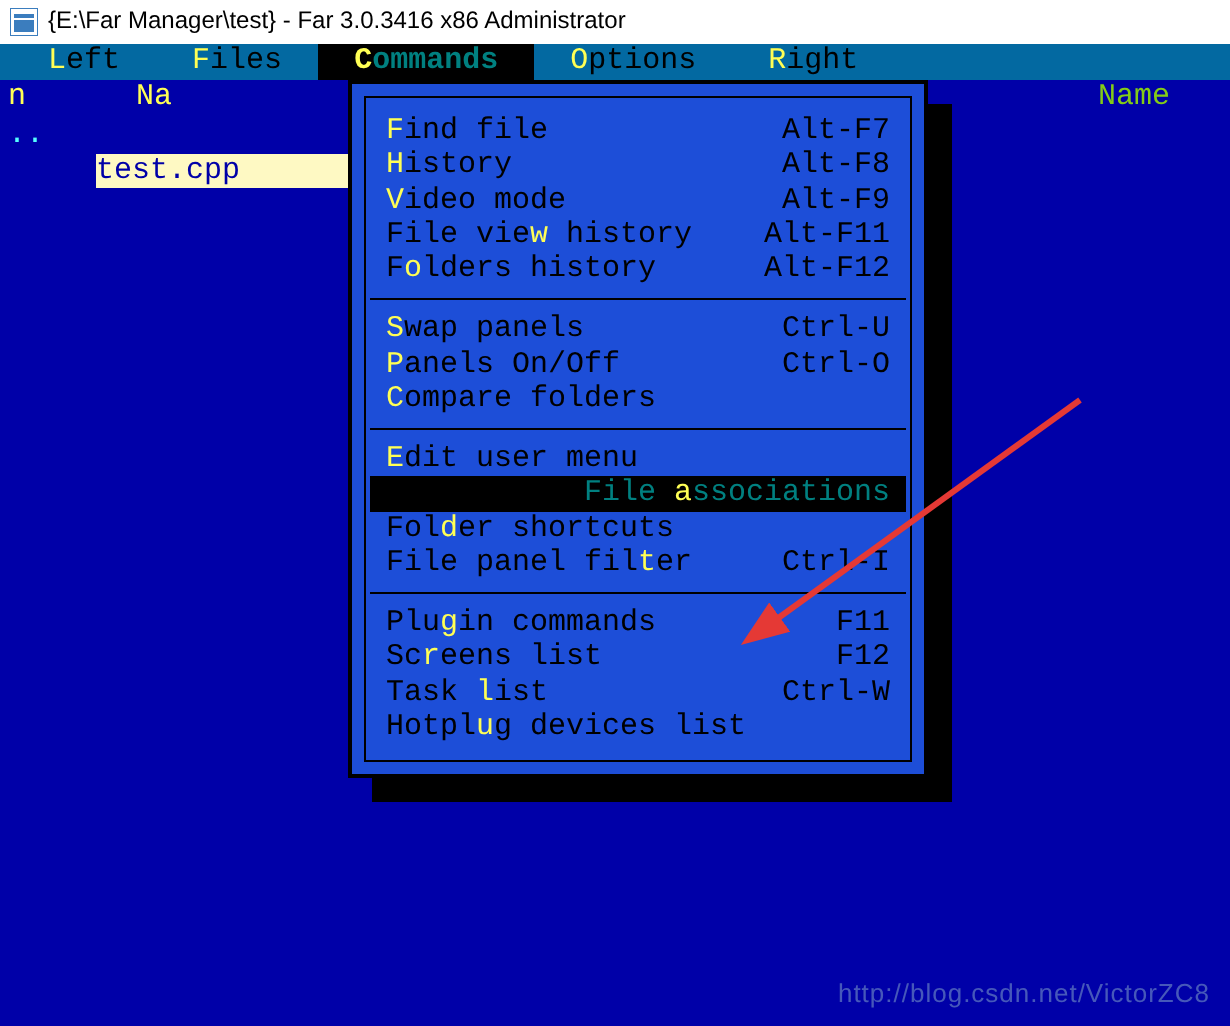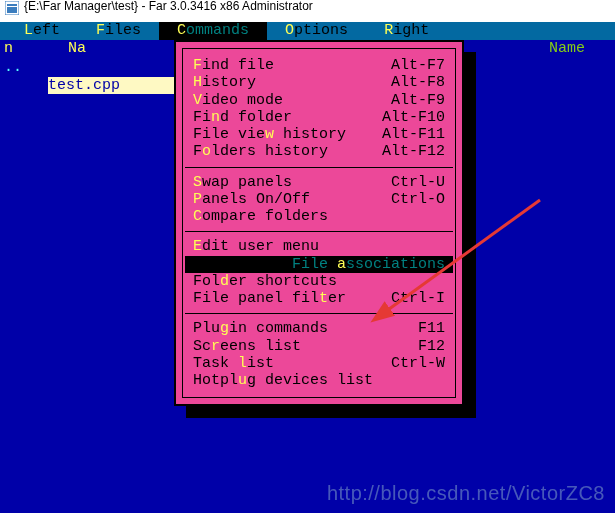--- a/index.html
+++ b/index.html
@@ -11,21 +11,21 @@
     width: 615px;
     height: 513px;
     overflow: hidden;
     position: relative;
   }
   .titlebar {
     background: #fff;
     color: #000;
     height: 22px;
     display: flex;
-    align-items: flex-start;
+    align-items: center;
     font-family: Tahoma, sans-serif;
     font-size: 12px;
     padding-left: 4px;
   }
   .titlebar .icon {
     width: 16px; height: 16px; margin-right: 4px;
     display: inline-flex; align-items: center; justify-content: center;
     color: #0288d1;
   }
   .menubar {
@@ -37,20 +37,21 @@
     padding: 0 6px;
   }
   .menubar .menu-item {
     padding: 0 18px;
     color: #000;
   }
   .menubar .menu-item .hl { color: #ffff55; }
   .menubar .menu-item.active {
     background: #000;
     color: #008080;
+    font-weight: bold;
   }
   .menubar .menu-item.active .hl { color: #ffff55; }
   .panels {
     display: flex;
     background: #0000a8;
     height: calc(513px - 22px - 18px);
   }
   .panel {
     flex: 1;
     position: relative;
@@ -77,21 +78,21 @@
     color: #0000a8;
     padding-right: 60px;
     margin-left: 44px;
   }
   
   .dropdown {
     position: absolute;
     top: 40px;
     left: 174px;
     width: 290px;
-    background: #ec4899;
+    background: #1d4ed8;
     color: #000;
     border: 2px solid #000;
     box-shadow: 12px 12px 0 #000;
     padding: 2px 0;
   }
   .dd-border {
     border: 1px double #000;
     margin: 4px 6px;
     border-style: double;
     padding: 8px 2px;
@@ -126,21 +127,21 @@
     top: 190px;
     left: 370px;
     pointer-events: none;
   }
   .watermark {
     position: absolute;
     bottom: 8px;
     right: 10px;
     color: rgba(128,160,200,0.55);
     font-family: Arial, sans-serif;
-    font-size: 20px;
+    font-size: 13px;
     letter-spacing: 0.5px;
   }
 </style>
 </head>
 <body>
 
 <div class="titlebar">
   <span class="icon">
     <svg width="14" height="14" viewBox="0 0 14 14">
         <rect x="0" y="0" width="14" height="14" fill="#fff" stroke="#3b7dbe"></rect>
@@ -173,21 +174,20 @@
   <div class="panel"></div>
 </div>
 
 <div class="right-panel-head">Name</div>
 
 <div class="dropdown">
   <div class="dd-border" id="ddbody">
       <div class="dd-item"><span class="lbl"><span class="hl">F</span>ind file</span><span class="hk">Alt-F7</span></div>
       <div class="dd-item"><span class="lbl"><span class="hl">H</span>istory</span><span class="hk">Alt-F8</span></div>
       <div class="dd-item"><span class="lbl"><span class="hl">V</span>ideo mode</span><span class="hk">Alt-F9</span></div>
-      <div class="dd-item"><span class="lbl">Fi<span class="hl">n</span>d folder</span><span class="hk">Alt-F10</span></div>
       <div class="dd-item"><span class="lbl">File vie<span class="hl">w</span> history</span><span class="hk">Alt-F11</span></div>
       <div class="dd-item"><span class="lbl">F<span class="hl">o</span>lders history</span><span class="hk">Alt-F12</span></div>
       <div class="dd-sep"></div>
       <div class="dd-item"><span class="lbl"><span class="hl">S</span>wap panels</span><span class="hk">Ctrl-U</span></div>
       <div class="dd-item"><span class="lbl"><span class="hl">P</span>anels On/Off</span><span class="hk">Ctrl-O</span></div>
       <div class="dd-item"><span class="lbl"><span class="hl">C</span>ompare folders</span><span class="hk"></span></div>
       <div class="dd-sep"></div>
       <div class="dd-item"><span class="lbl"><span class="hl">E</span>dit user menu</span><span class="hk"></span></div>
       <div class="dd-item sel"><span class="lbl">File <span class="hl">a</span>ssociations</span><span class="hk"></span></div>
       <div class="dd-item"><span class="lbl">Fol<span class="hl">d</span>er shortcuts</span><span class="hk"></span></div>

